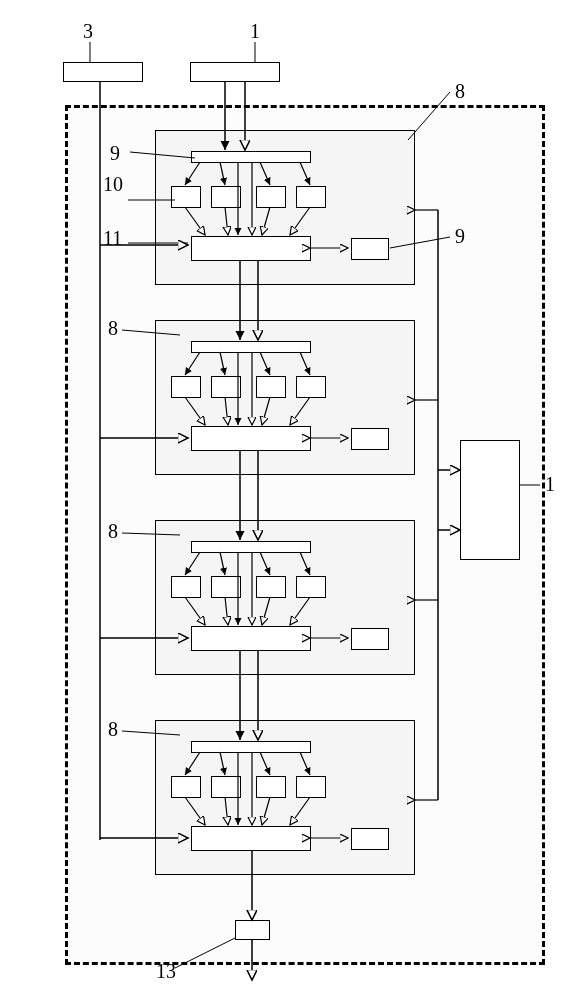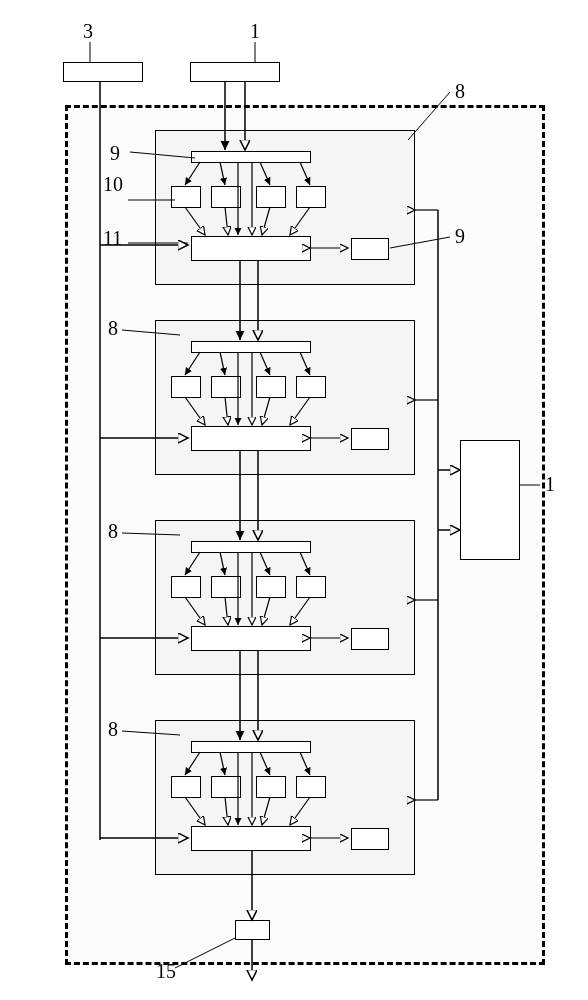--- a/index.html
+++ b/index.html
@@ -105,21 +105,21 @@
   <div class="label" style="left:250px; top:20px;">1</div>
   <div class="label" style="left:455px; top:80px;">8</div>
   <div class="label" style="left:110px; top:142px;">9</div>
   <div class="label" style="left:103px; top:173px;">10</div>
   <div class="label" style="left:103px; top:227px;">11</div>
   <div class="label" style="left:455px; top:225px;">9</div>
   <div class="label" style="left:108px; top:317px;">8</div>
   <div class="label" style="left:545px; top:473px;">1</div>
   <div class="label" style="left:108px; top:520px;">8</div>
   <div class="label" style="left:108px; top:718px;">8</div>
-  <div class="label" style="left:156px; top:960px;">15</div>
+  <div class="label" style="left:156px; top:960px;">13</div>
 
   <svg class="overlay" viewBox="0 0 588 1000">
     <defs>
       <marker id="ah" markerWidth="8" markerHeight="8" refX="6" refY="3" orient="auto">
         <path d="M0,0 L6,3 L0,6 Z" fill="#000"></path>
       </marker>
       <marker id="ahOpen" markerWidth="9" markerHeight="9" refX="7" refY="3.5" orient="auto">
         <path d="M0,0 L7,3.5 L0,7 Z" fill="#fff" stroke="#000" stroke-width="1"></path>
       </marker>
     </defs>

